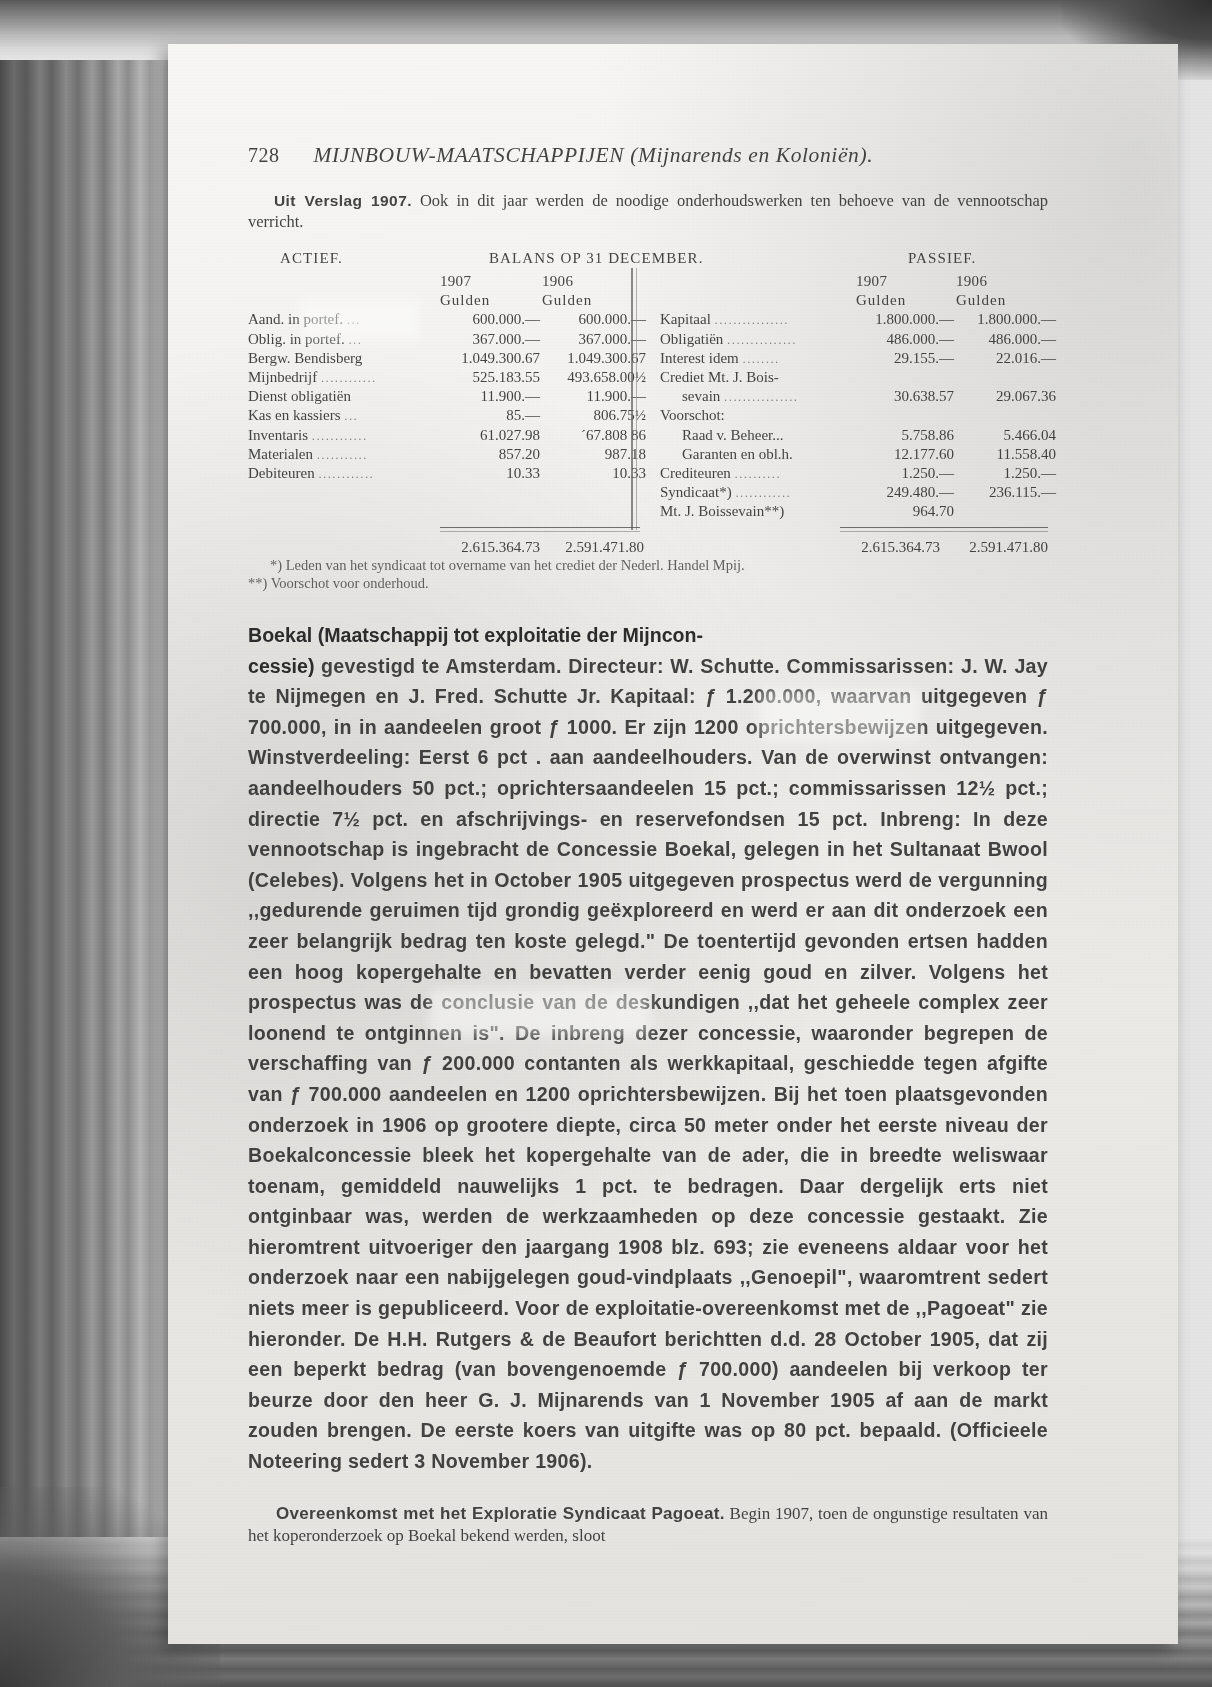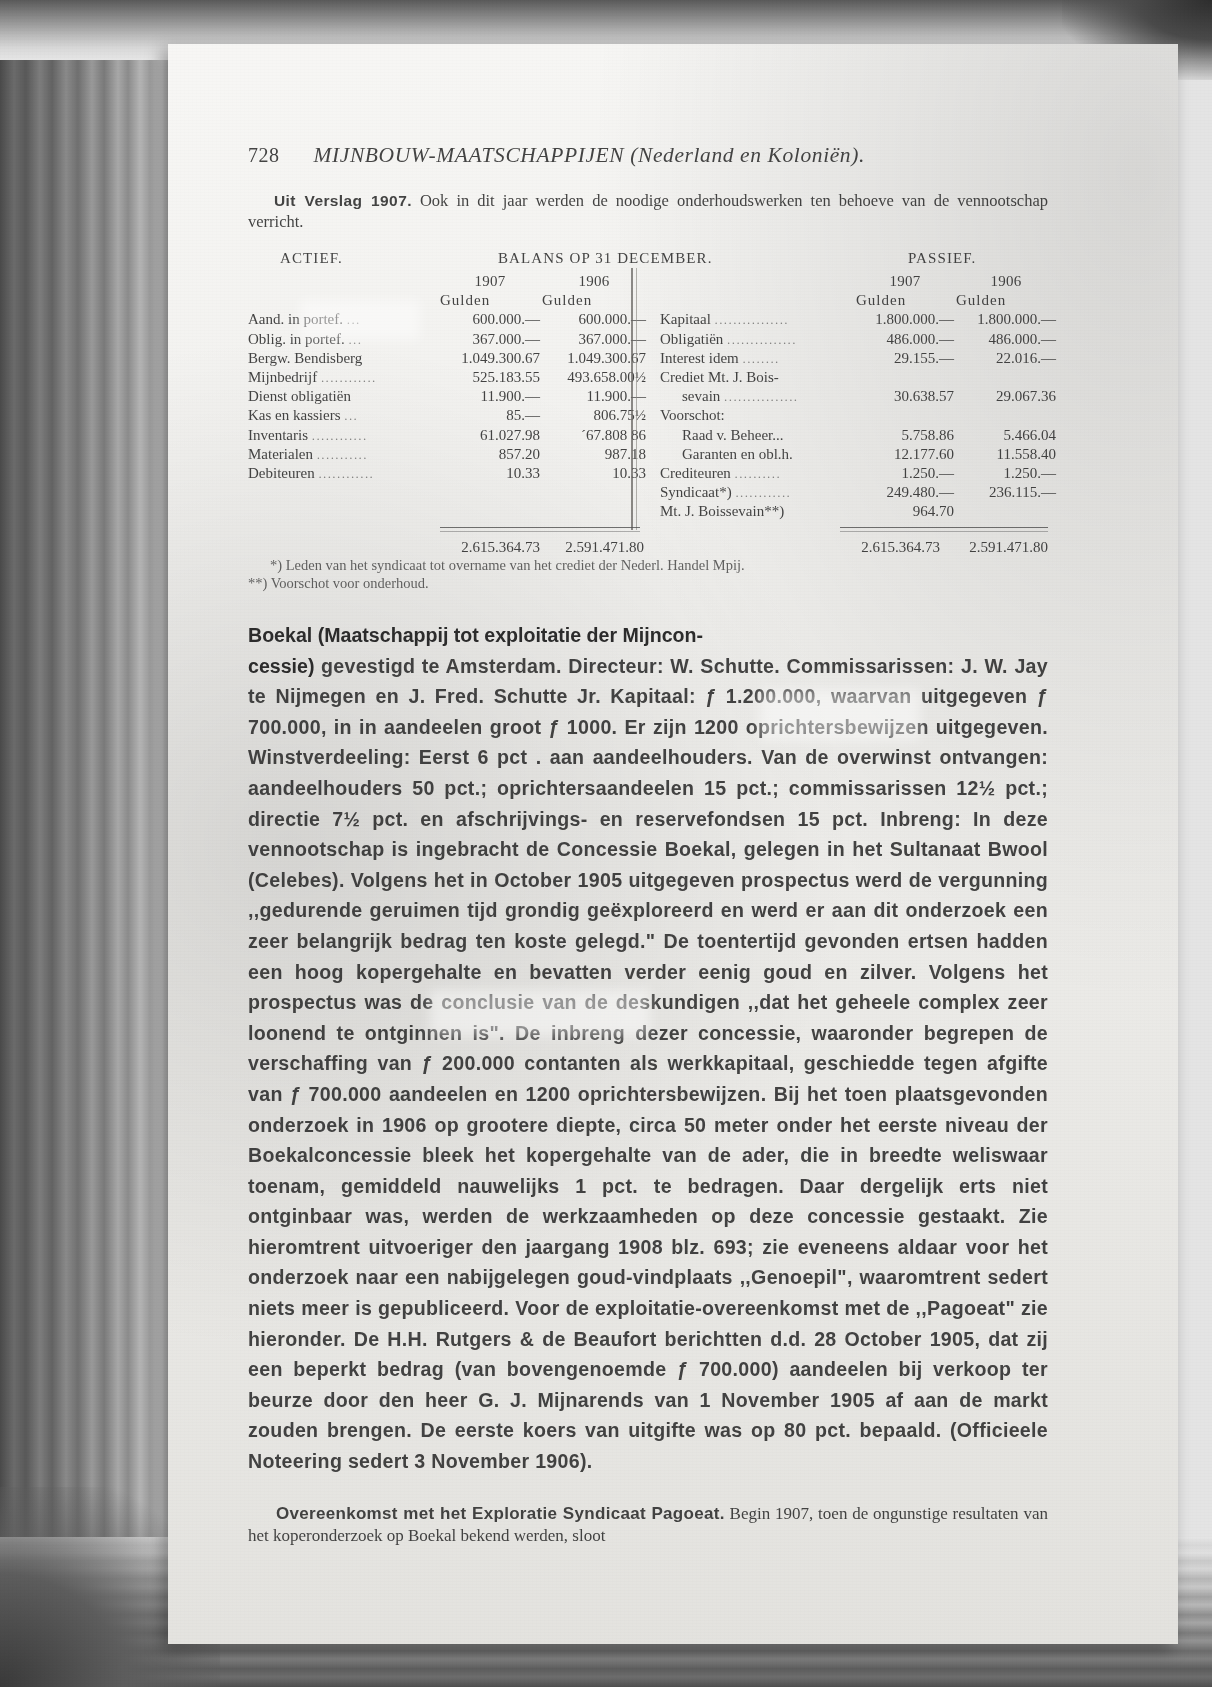--- a/index.html
+++ b/index.html
@@ -85,34 +85,34 @@
   .lead-para .indent{display:inline-block;width:26px;}
 
   
   .balans{
     position:absolute;left:0;top:250px;width:800px;
     font-size:15px;
   }
   .bal-heads{position:relative;height:22px;}
   .bal-heads span{position:absolute;white-space:nowrap;letter-spacing:1.1px;}
   .h-actief{left:32px;}
-  .h-balans{left:250px;}
+  .h-balans{left:241px;}
   .h-passief{left:660px;}
 
   table.bal{border-collapse:collapse;width:800px;table-layout:fixed;}
   table.bal td{padding:0;vertical-align:top;font-size:15px;line-height:19.2px;}
   .c-lbl-l{width:192px;white-space:nowrap;margin-top:24px;}
   .c-v1907-l{width:100px;text-align:right;padding-right:2px !important;}
   .c-v1906-l{width:104px;text-align:right;padding-right:6px !important;}
   .c-div{width:8px;}
   .c-lbl-r{width:196px;white-space:nowrap;margin-left:44px;}
   .c-v1907-r{width:98px;text-align:right;padding-right:2px !important;}
   .c-v1906-r{width:100px;text-align:right;}
 
-  .yr{text-align:center;font-size:14.5px;letter-spacing:.3px;}
+  .yr{text-align:left;font-size:14.5px;letter-spacing:.3px;}
   .gl{text-align:left;font-size:14.5px;letter-spacing:1px;}
 
   .divline{
     position:absolute;left:383px;top:18px;width:2px;height:262px;
     background:#55534f;opacity:.75;
   }
   .divline2{
     position:absolute;left:388px;top:18px;width:1px;height:262px;
     background:#7a7872;opacity:.6;
   }
@@ -173,21 +173,21 @@
   <div class="book-bg-top"></div>
   <div class="book-bg-bottom"></div>
   <div class="corner-dark"></div>
   <div class="corner-dark2"></div>
 
   <div class="page-sheet"></div>
 
   <div class="content">
 
     <div class="running-head">
-      <span class="folio ink-fade">728</span><span class="rh-title ink-fade">MIJNBOUW-MAATSCHAPPIJEN  (Nederland  en  Koloniën).</span>
+      <span class="folio ink-fade">728</span><span class="rh-title ink-fade">MIJNBOUW-MAATSCHAPPIJEN  (Mijnarends  en  Koloniën).</span>
     </div>
 
     <div class="lead-para ink-fade">
       <span class="indent"></span><b>Uit Verslag 1907.</b>
       <span>Ook in dit jaar werden de noodige onderhoudswerken ten behoeve van de vennootschap verricht.</span>
     </div>
 
     <div class="balans ink-fade">
       <div class="bal-heads">
         <span class="h-actief">ACTIEF.</span>

